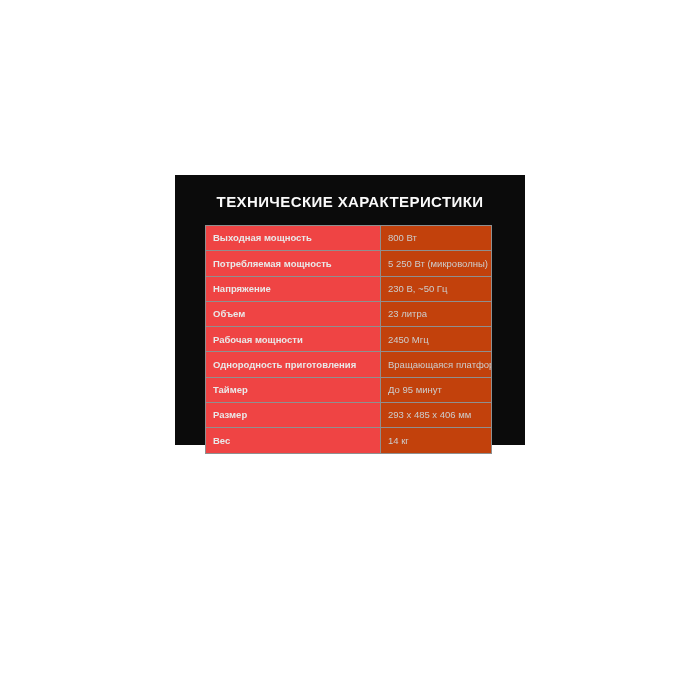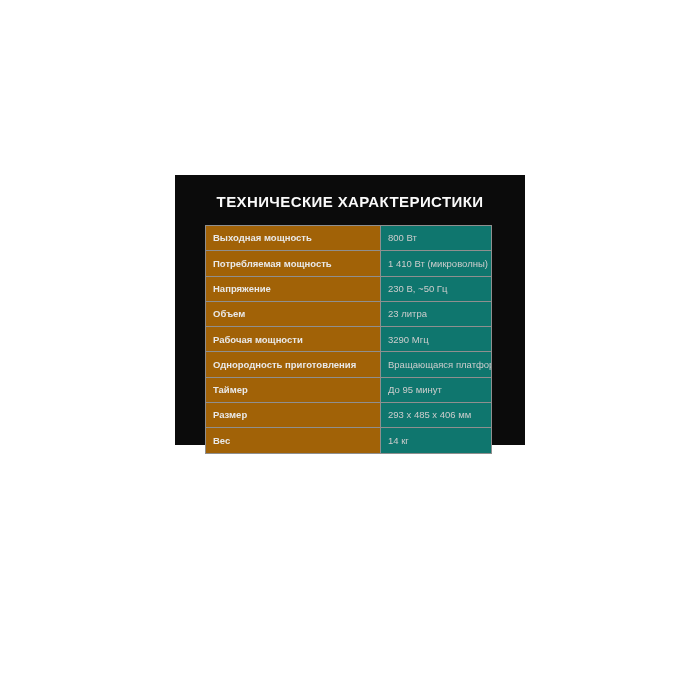--- a/index.html
+++ b/index.html
@@ -50,62 +50,62 @@
     height: 24.3px;
     padding: 0 0 0 7px;
     vertical-align: middle;
     font-size: 9.5px;
     line-height: 1;
     white-space: nowrap;
     overflow: hidden;
   }
   td.spec-label {
     width: 167px;
-    background: #a16207;
+    background: #ef4444;
     color: #e9e9e9;
     font-weight: bold;
     margin-top: 20px;
   }
   td.spec-value {
-    background: #0f766e;
+    background: #c2410c;
     color: #cdcdcd;
     font-weight: normal;
   }
 </style>
 </head>
 <body>
 
 <div class="stage">
   <div class="spec-card">
     <div class="spec-title">ТЕХНИЧЕСКИЕ ХАРАКТЕРИСТИКИ</div>
     <table class="spec-table">
       <tbody>
   <tr>
     <td class="spec-label">Выходная мощность</td>
     <td class="spec-value">800 Вт</td>
   </tr>
 
   <tr>
     <td class="spec-label">Потребляемая мощность</td>
-    <td class="spec-value">1 410 Вт (микроволны)</td>
+    <td class="spec-value">5 250 Вт (микроволны)</td>
   </tr>
 
   <tr>
     <td class="spec-label">Напряжение</td>
     <td class="spec-value">230 В, ~50 Гц</td>
   </tr>
 
   <tr>
     <td class="spec-label">Объем</td>
     <td class="spec-value">23 литра</td>
   </tr>
 
   <tr>
     <td class="spec-label">Рабочая мощности</td>
-    <td class="spec-value">3290 Мгц</td>
+    <td class="spec-value">2450 Мгц</td>
   </tr>
 
   <tr>
     <td class="spec-label">Однородность приготовления</td>
     <td class="spec-value">Вращающаяся платформа</td>
   </tr>
 
 
 
   <tr>

